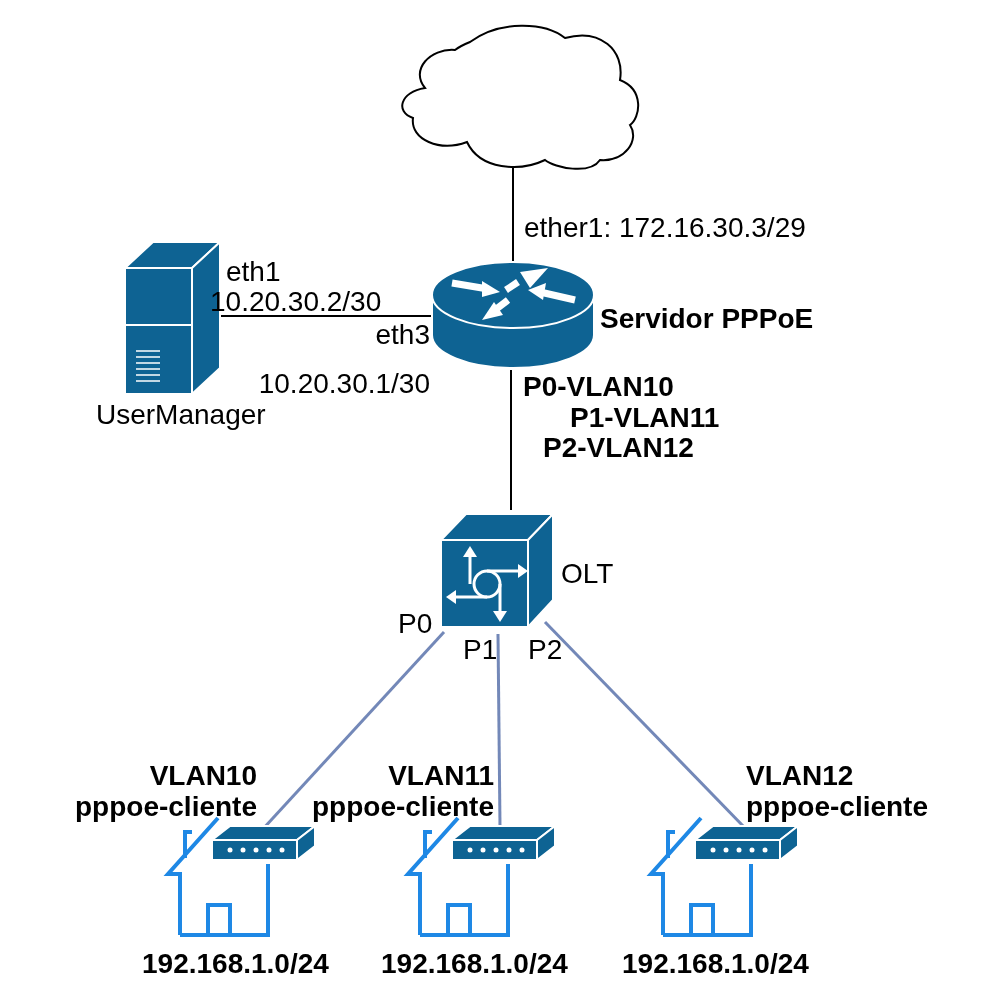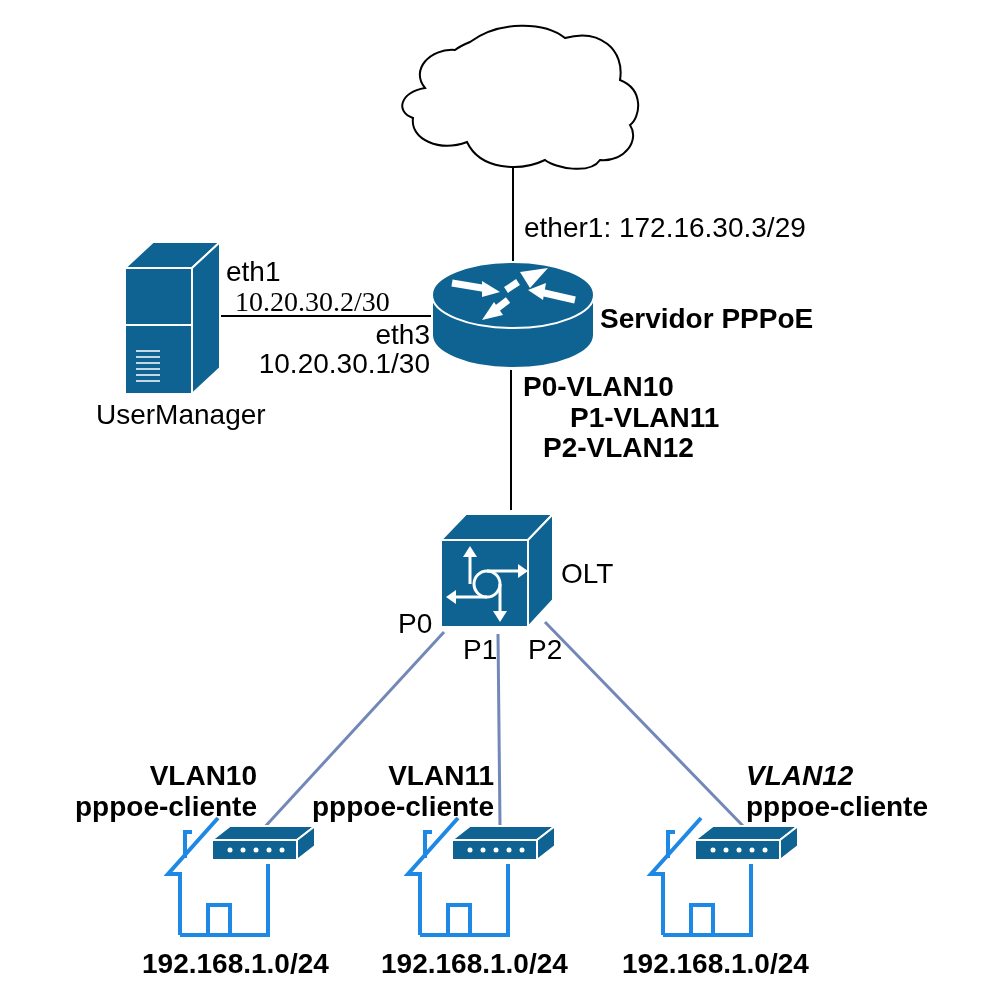--- a/index.html
+++ b/index.html
@@ -132,35 +132,35 @@
           <circle cx="112" cy="850" r="2.5"></circle>
         </g>
       </g>
       </g>
     </g>
 </svg>
 
 <div class="lbl" style="left:524px; top:216px;">ether1: 172.16.30.3/29</div>
 <div class="lbl b" style="left:600px; top:307px;">Servidor PPPoE</div>
 <div class="lbl" style="left:226px; top:260px;">eth1</div>
-<div class="lbl" style="left:235px; top:290px;font-family:Liberation Serif, serif;">10.20.30.2/30</div>
+<div class="lbl" style="left:210px; top:290px;">10.20.30.2/30</div>
 <div class="lbl r" style="right:570px; top:323px;">eth3</div>
-<div class="lbl r" style="right:570px; top:352px;">10.20.30.1/30</div>
+<div class="lbl r" style="right:570px; top:372px;">10.20.30.1/30</div>
 <div class="lbl" style="left:96px; top:403px;">UserManager</div>
 <div class="lbl b" style="left:523px; top:375px;">P0-VLAN10</div>
 <div class="lbl b" style="left:523px; top:406px;margin-left:47px;">P1-VLAN11</div>
 <div class="lbl b" style="left:523px; top:436px;margin-left:20px;">P2-VLAN12</div>
 <div class="lbl" style="left:561px; top:562px;">OLT</div>
 <div class="lbl" style="left:398px; top:612px;">P0</div>
 <div class="lbl" style="left:463px; top:638px;">P1</div>
 <div class="lbl" style="left:528px; top:638px;">P2</div>
 
 <div class="lbl b r" style="right:743px; top:764px;">VLAN10</div>
 <div class="lbl b r" style="right:743px; top:795px;">pppoe-cliente</div>
 <div class="lbl b" style="left:142px; top:952px;">192.168.1.0/24</div>
 
 <div class="lbl b r" style="right:506px; top:764px;">VLAN11</div>
 <div class="lbl b r" style="right:506px; top:795px;">pppoe-cliente</div>
 <div class="lbl b" style="left:381px; top:952px;">192.168.1.0/24</div>
 
-<div class="lbl b" style="left:746px; top:764px;font-style:italic;">VLAN12</div>
+<div class="lbl b" style="left:746px; top:764px;">VLAN12</div>
 <div class="lbl b" style="left:746px; top:795px;">pppoe-cliente</div>
 <div class="lbl b" style="left:622px; top:952px;">192.168.1.0/24</div>
 
 </body></html>

